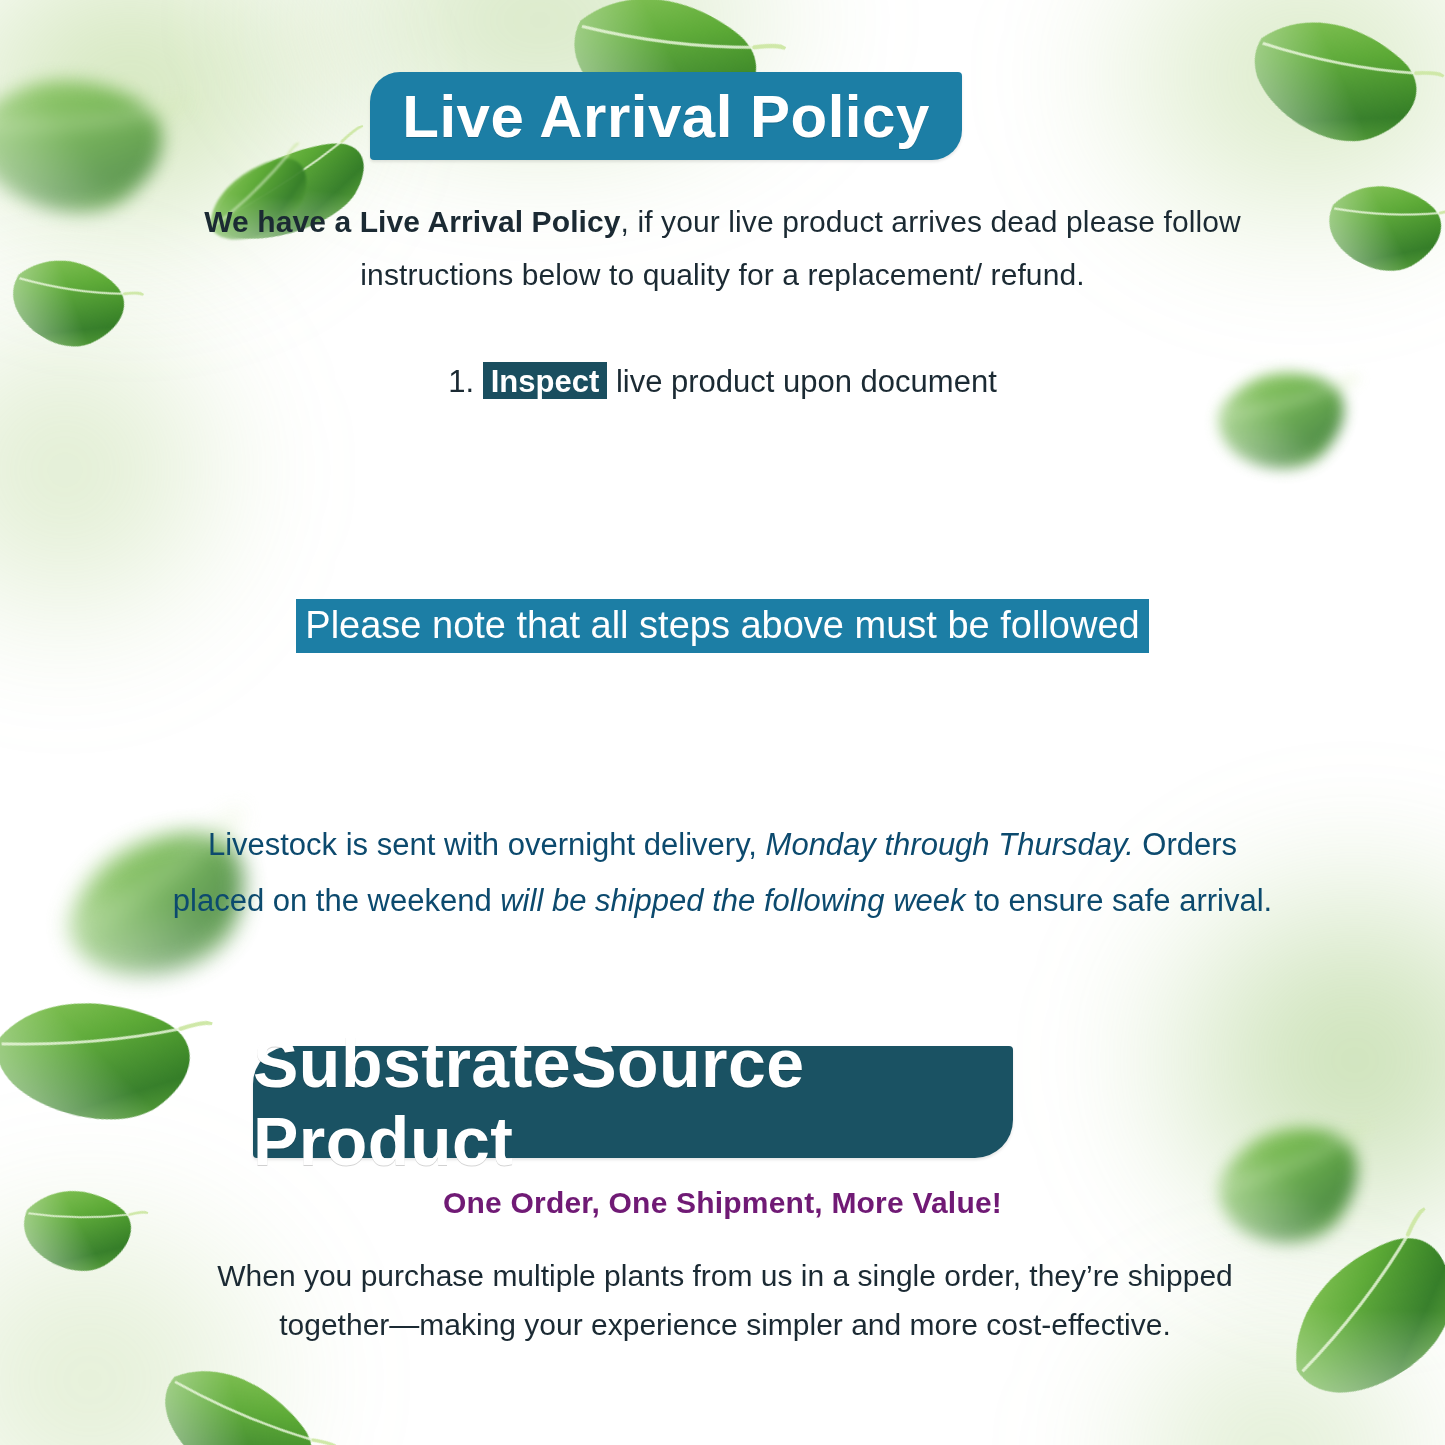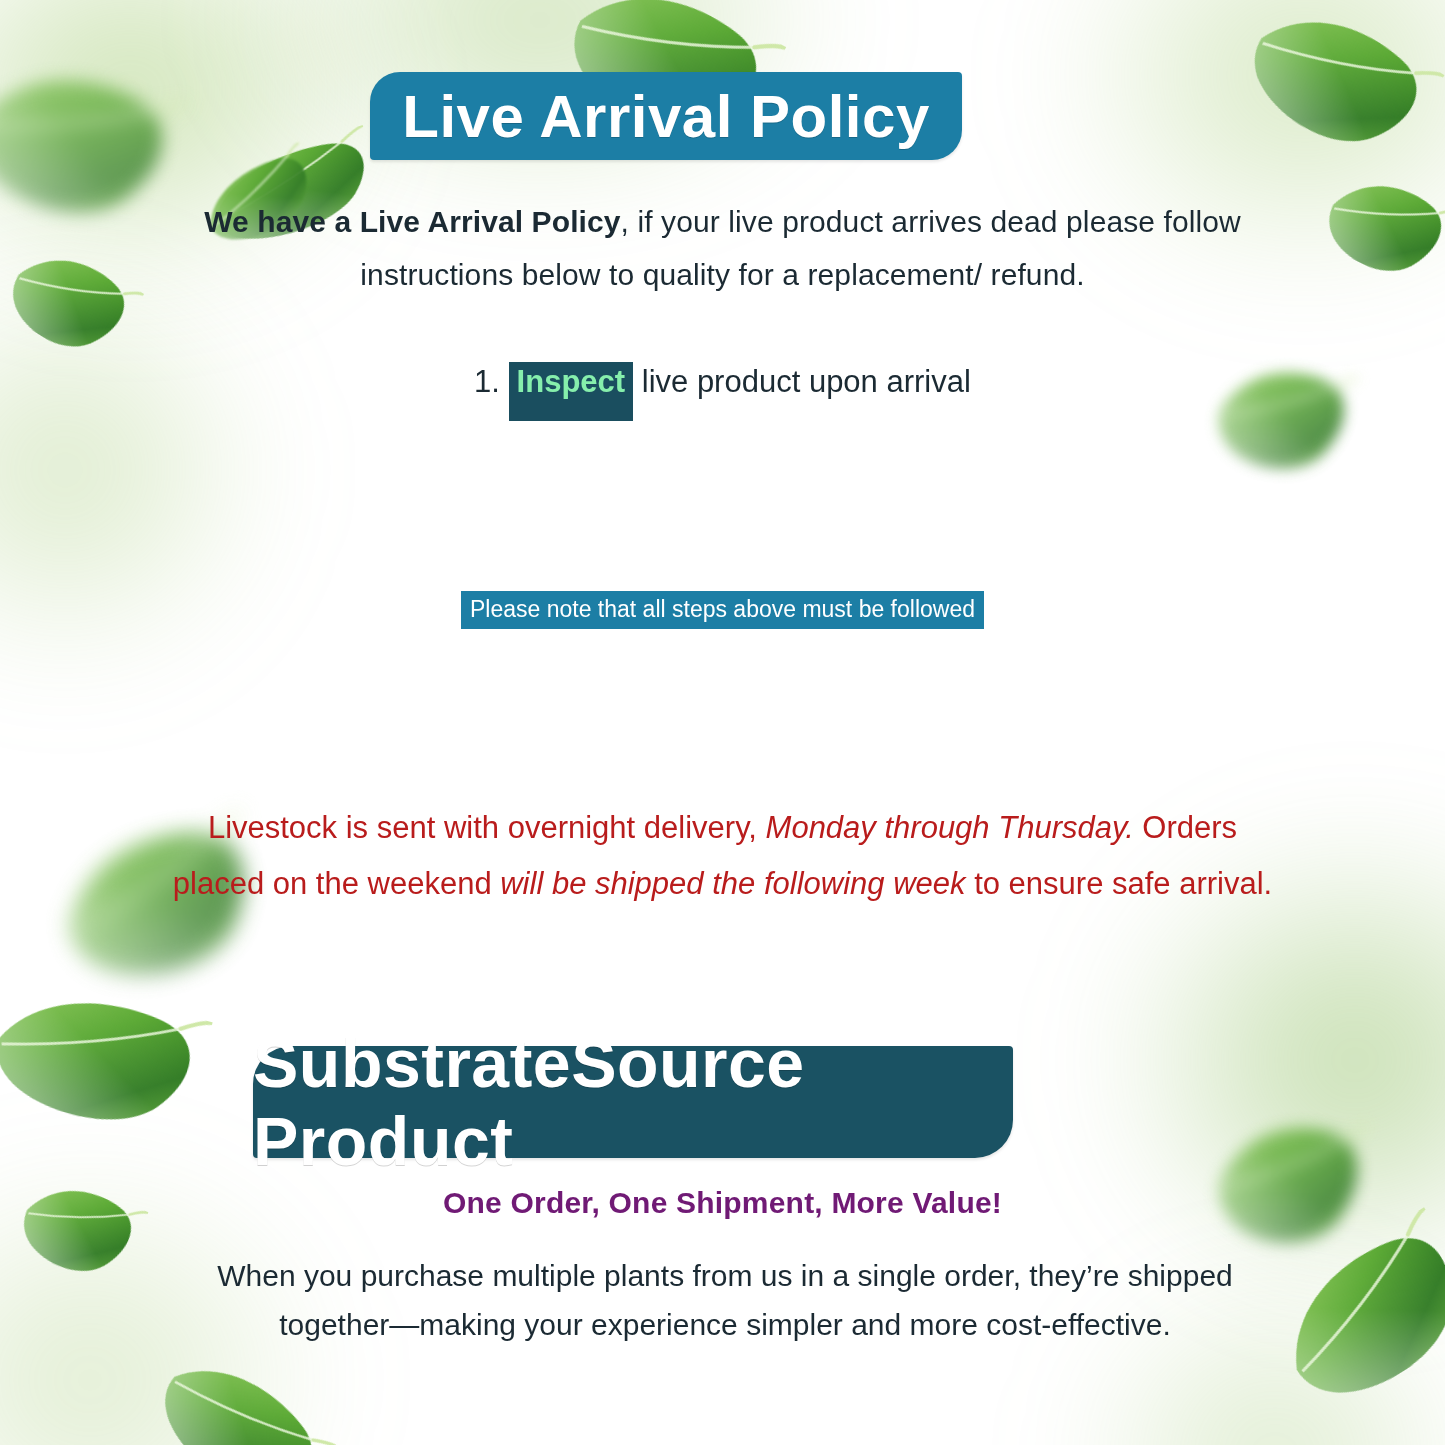--- a/index.html
+++ b/index.html
@@ -57,41 +57,41 @@
   }
   .intro .b{font-weight:bold;}
 
   .steps{
     position:absolute;left:170px;top:352px;width:1105px;
     text-align:center;color:#1b2a33;
     font-size:31px;line-height:1.95;
   }
   .step{white-space:nowrap;}
   .hl{
-    background:#1a4e5f;color:#86efac;font-weight:bold;
-    padding:2px 8px 22px 8px;
+    background:#1a4e5f;color:#ffffff;font-weight:bold;
+    padding:2px 8px 0 8px;
     box-decoration-break:clone;
     margin-top:45px;
     -webkit-box-decoration-break:clone;
   }
 
   .note{
     position:absolute;left:170px;top:585px;width:1105px;
-    text-align:center;font-size:23px;line-height:2.15;
+    text-align:center;font-size:38px;line-height:2.15;
   }
   .note span{
     background:#1c7ea5;color:#fff;
     padding:5px 9px 7px 9px;
     box-decoration-break:clone;
     -webkit-box-decoration-break:clone;
   }
 
   .livestock{
-    position:absolute;left:170px;top:800px;width:1105px;
-    text-align:center;color:#b91c1c;
+    position:absolute;left:170px;top:817px;width:1105px;
+    text-align:center;color:#0c4a6e;
     font-size:31px;line-height:1.82;
   }
   .livestock i{font-style:italic;}
 
   .subhead{
     position:absolute;left:170px;top:1186px;width:1105px;
     text-align:center;color:#701a75;
     font-weight:bold;font-size:30px;letter-spacing:.2px;
   }
   .closing{
@@ -417,21 +417,21 @@
     </div>
 
     <div class="intro">
       <span class="b">We have a Live Arrival Policy</span><span>, if your live product arrives dead please follow instructions below to quality for a replacement/ refund.</span>
     </div>
 
     <div class="steps">
       <div class="step">
         <span>1.</span>
         <span class="hl">Inspect</span>
-        <span>live product upon arrival</span>
+        <span>live product upon document</span>
       </div>
     </div>
 
     <div class="note">
       <div><span>Please note that all steps above must be followed</span></div>
     </div>
 
     <div class="livestock">
       <span>Livestock is sent with overnight delivery, </span><i>Monday through Thursday.</i><span> Orders placed on the weekend </span><i>will be shipped the following week</i><span> to ensure safe arrival.</span>
     </div>

